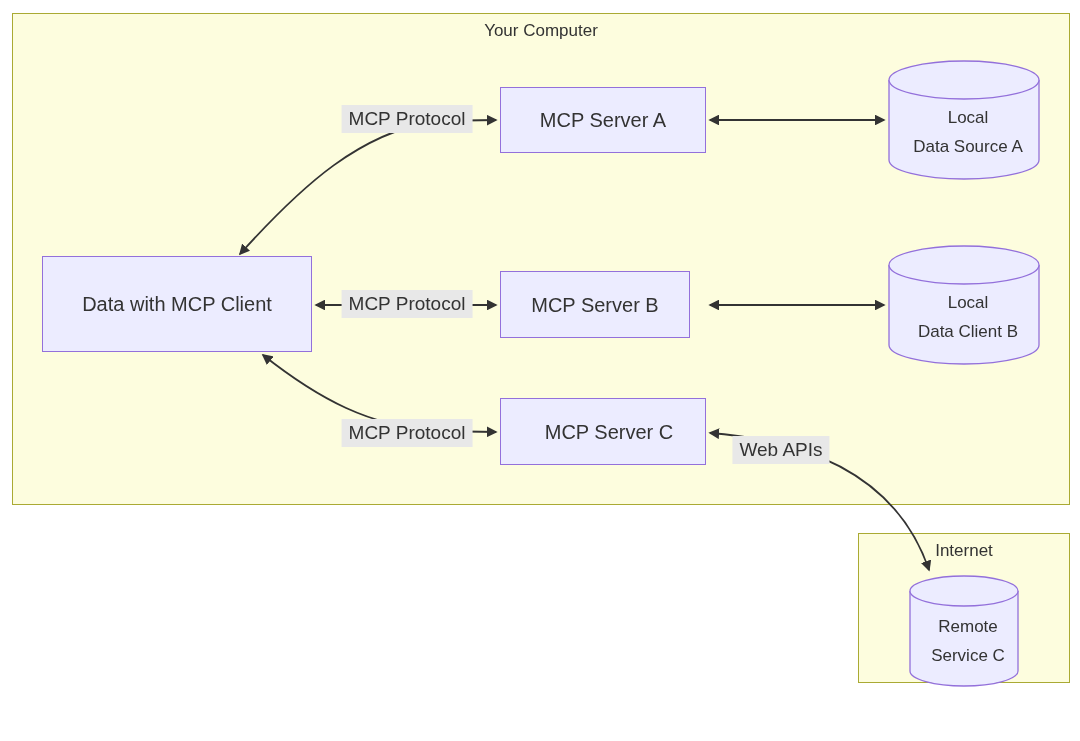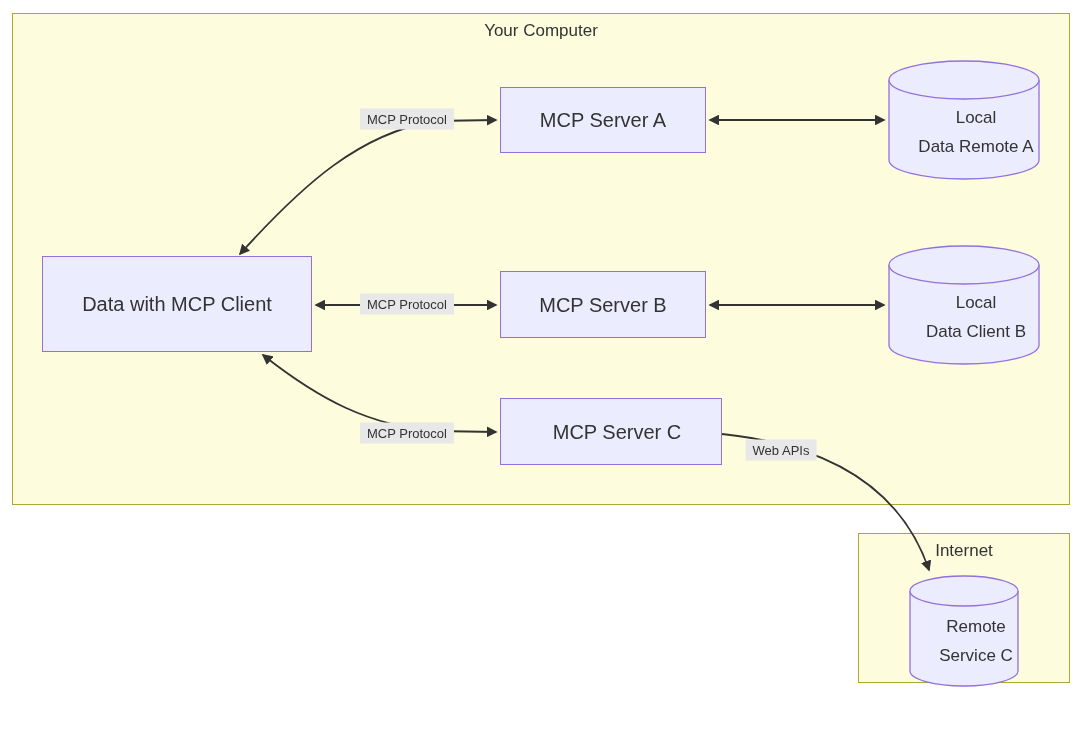--- a/index.html
+++ b/index.html
@@ -41,28 +41,28 @@
     position:absolute;z-index:2;box-sizing:border-box;
     background:var(--node-fill);
     border:1px solid var(--node-border);
     display:flex;flex-direction:column;align-items:center;justify-content:center;
     text-align:center;font-size:20px;line-height:1.6;color:var(--text-color);
   }
   .cylinder{position:absolute;z-index:2;}
   .cylinder svg{display:block;}
   .cyl-shape{fill:var(--node-fill);stroke:var(--node-border);stroke-width:1.3;}
   .cyl-text{
-    position:absolute;left:12px;width:100%;z-index:2;
+    position:absolute;left:4px;width:100%;z-index:2;
     display:flex;flex-direction:column;align-items:center;justify-content:flex-start;
     text-align:center;font-size:17px;line-height:1.7;color:var(--text-color);
   }
   .edge-label{
     position:absolute;z-index:3;transform:translate(-50%,-50%);
     background:var(--edge-label-bg);
-    padding:3px 7px;font-size:13px;white-space:nowrap;color:var(--text-color);
+    padding:3px 7px;font-size:19px;white-space:nowrap;color:var(--text-color);
   }
 </style>
 </head>
 <body>
 
 <div class="stage">
 
   <div class="cluster" style="left:12px;top:13px;width:1058px;height:492px;">
     <div class="cluster-title">Your Computer</div>
   </div>
@@ -86,36 +86,36 @@
   </svg>
 
   <div class="node" style="left:42px;top:256px;width:270px;height:96px;">
     <span>Data with MCP Client</span>
   </div>
 
   <div class="node" style="left:500px;top:87px;width:206px;height:66px;">
     <span>MCP Server A</span>
   </div>
 
-  <div class="node" style="left:500px;top:271px;width:206px;height:67px;">
+  <div class="node" style="left:500px;top:271px;width:190px;height:67px;">
     <span>MCP Server B</span>
   </div>
 
-  <div class="node" style="left:500px;top:398px;width:222px;height:67px;padding-left:12px;">
+  <div class="node" style="left:500px;top:398px;width:206px;height:67px;padding-left:12px;">
     <span>MCP Server C</span>
   </div>
 
   <div class="cylinder" style="left:888px;top:60px;width:152px;height:120px;">
     <svg width="152" height="120" viewBox="0 0 152 120">
       <path class="cyl-shape" d="M 1,20 L 1,100 A 75,19 0 0 0 151,100 L 151,20"></path>
       <ellipse class="cyl-shape" cx="76" cy="20" rx="75" ry="19"></ellipse>
     </svg>
     <div class="cyl-text" style="top:44px;">
       <span>Local</span>
-      <span>Data Remote A</span>
+      <span>Data Source A</span>
     </div>
   </div>
 
   <div class="cylinder" style="left:888px;top:245px;width:152px;height:120px;">
     <svg width="152" height="120" viewBox="0 0 152 120">
       <path class="cyl-shape" d="M 1,20 L 1,100 A 75,19 0 0 0 151,100 L 151,20"></path>
       <ellipse class="cyl-shape" cx="76" cy="20" rx="75" ry="19"></ellipse>
     </svg>
     <div class="cyl-text" style="top:44px;">
       <span>Local</span>

